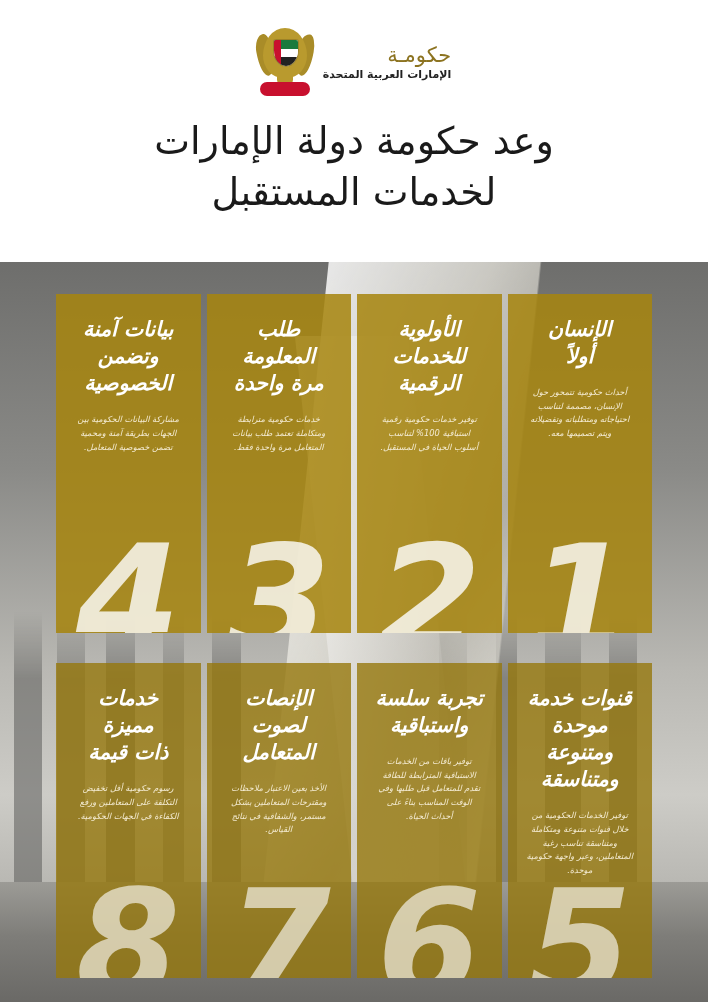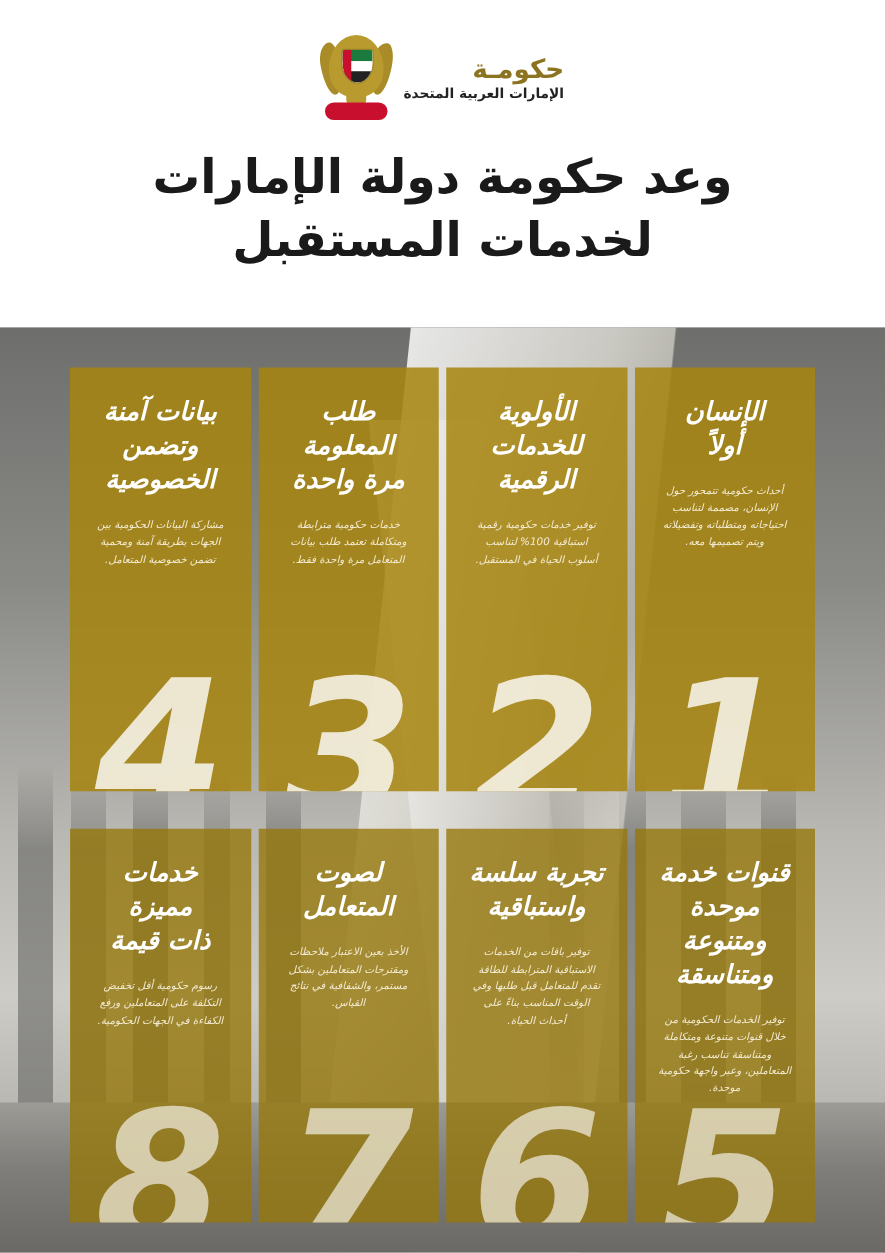--- a/index.html
+++ b/index.html
@@ -93,35 +93,35 @@
     background: #b99a2e;
     border-radius: 0 0 45% 45%;
   }
 
   .gov-text {
     text-align: right;
     line-height: 1.25;
   }
   .gov-text .line1 {
     font-size: 21px;
-    font-weight: bold;
+    font-weight: normal;
     color: #8c7320;
     letter-spacing: 0.5px;
   }
   .gov-text .line2 {
     font-size: 11px;
     font-weight: bold;
     color: #222222;
   }
 
   .main-title {
     margin-top: 18px;
     text-align: center;
     color: #1a1a1a;
-    font-weight: bold;
+    font-weight: normal;
     font-size: 38px;
     line-height: 1.35;
     letter-spacing: 1px;
     padding: 0 40px;
   }
   .main-title .t2 { letter-spacing: 5px; }
 
   
   .poster {
     position: relative;
@@ -331,20 +331,21 @@
       <div class="card-title">
         <div>تجربة سلسة</div>
         <div>واستباقية</div>
       </div>
       <div class="card-desc">توفير باقات من الخدمات الاستباقية المترابطة للطاقة تقدم للمتعامل قبل طلبها وفي الوقت المناسب بناءً على أحداث الحياة.</div>
       <div class="card-num">6</div>
     </div>
 
     <div class="card dim row2">
       <div class="card-title">
+        <div>الإنصات</div>
         <div>لصوت</div>
         <div>المتعامل</div>
       </div>
       <div class="card-desc">الأخذ بعين الاعتبار ملاحظات ومقترحات المتعاملين بشكل مستمر، والشفافية في نتائج القياس.</div>
       <div class="card-num">7</div>
     </div>
 
     <div class="card dim row2">
       <div class="card-title">
         <div>خدمات</div>

